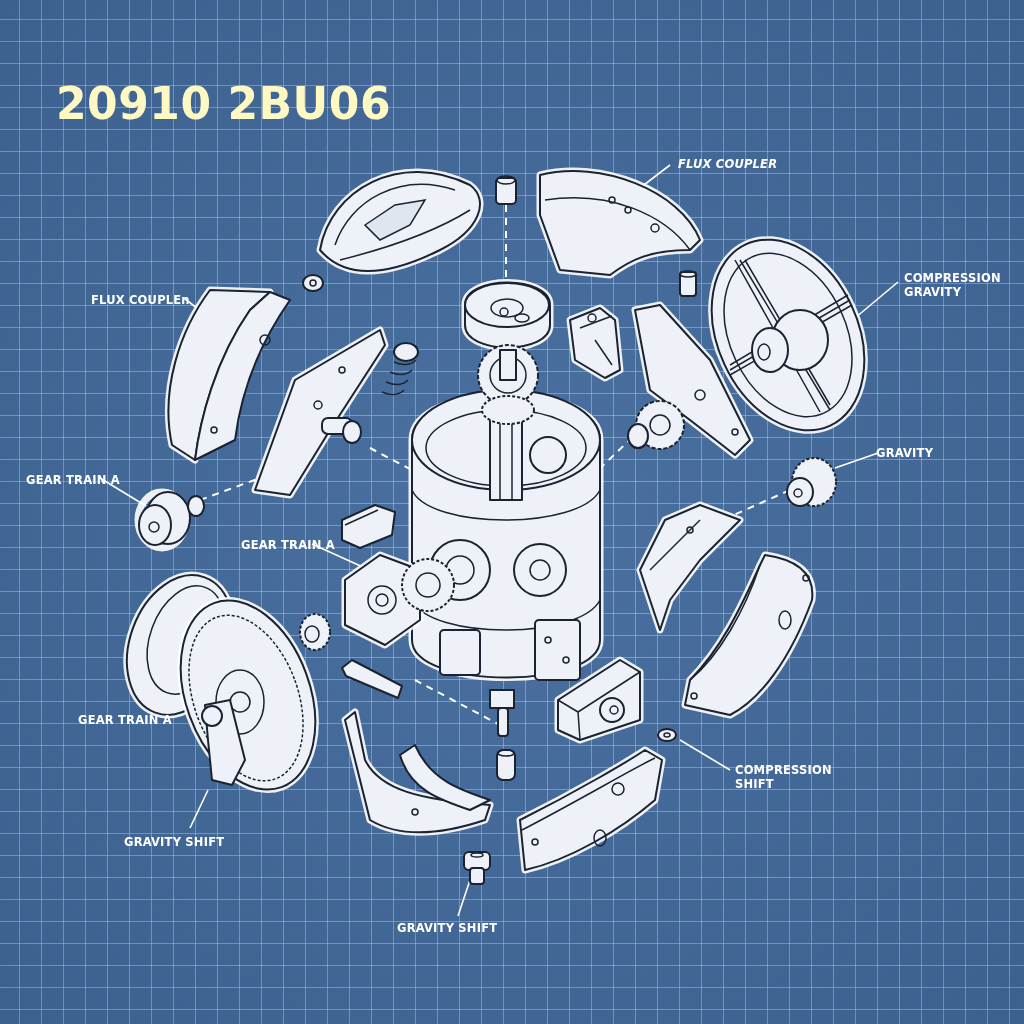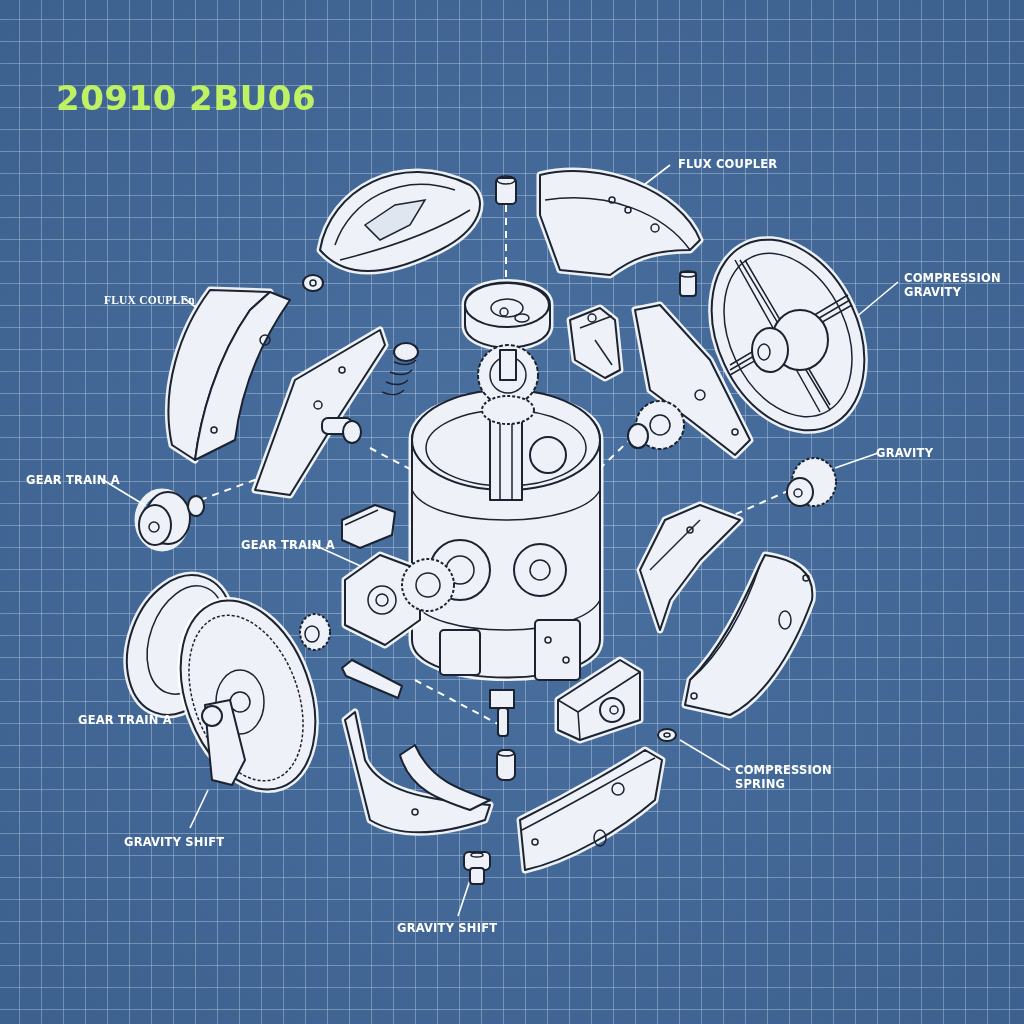--- a/index.html
+++ b/index.html
@@ -17,21 +17,21 @@
     background-size: 22px 22px;
     background-position: 19px 19px;
   }
   .vignette {
     position: absolute; inset: 0;
     background: radial-gradient(ellipse at center, rgba(255,255,255,0.05) 0%, rgba(0,0,0,0.08) 100%);
     pointer-events: none;
   }
   .title {
     position: absolute; left: 56px; top: 78px;
-    color: #bef264; font-weight: bold; font-size: 34px; letter-spacing: 0.5px;
+    color: #fef9c3; font-weight: bold; font-size: 44px; letter-spacing: 0.5px;
     font-family: "DejaVu Sans", sans-serif;
   }
   .label {
     position: absolute; color: #ffffff; font-size: 11.5px; font-weight: bold;
     line-height: 14px; letter-spacing: 0.2px; white-space: nowrap;
     font-family: "DejaVu Sans", sans-serif;
   }
   svg.drawing { position: absolute; left: 0; top: 0; }
   .part { fill: #eef2f8; stroke: #1b2230; stroke-width: 2; stroke-linejoin: round; }
   .halo { fill: none; stroke: #ffffff; stroke-width: 7; stroke-linejoin: round; opacity: 0.9; }
@@ -299,28 +299,28 @@
     <circle class="detail" cx="535" cy="842" r="3"></circle>
   </g>
 
   <g>
     <rect class="part" x="464" y="852" width="26" height="18" rx="5"></rect>
     <rect class="part" x="470" y="868" width="14" height="16" rx="3"></rect>
     <ellipse class="detail" cx="477" cy="855" rx="6" ry="2"></ellipse>
   </g>
 </svg>
 
-<div class="label" style="left:678px; top:157px;">FLUX COUPLER</div>
+<div class="label" style="left:678px; top:157px;font-style:italic;">FLUX COUPLER</div>
 <div class="label" style="left:904px; top:271px;">
   <div>COMPRESSION</div>
   <div>GRAVITY</div>
 </div>
-<div class="label" style="left:104px; top:293px;font-family:Liberation Serif, serif;">FLUX COUPLEn</div>
+<div class="label" style="left:91px; top:293px;">FLUX COUPLEn</div>
 <div class="label" style="left:876px; top:446px;">GRAVITY</div>
 <div class="label" style="left:26px; top:473px;">GEAR TRAIN A</div>
 <div class="label" style="left:241px; top:538px;">GEAR TRAIN A</div>
 <div class="label" style="left:78px; top:713px;">GEAR TRAIN A</div>
 <div class="label" style="left:735px; top:763px;">
   <div>COMPRESSION</div>
-  <div>SPRING</div>
+  <div>SHIFT</div>
 </div>
 <div class="label" style="left:124px; top:835px;">GRAVITY SHIFT</div>
 <div class="label" style="left:397px; top:921px;">GRAVITY SHIFT</div>
 
 </body></html>

